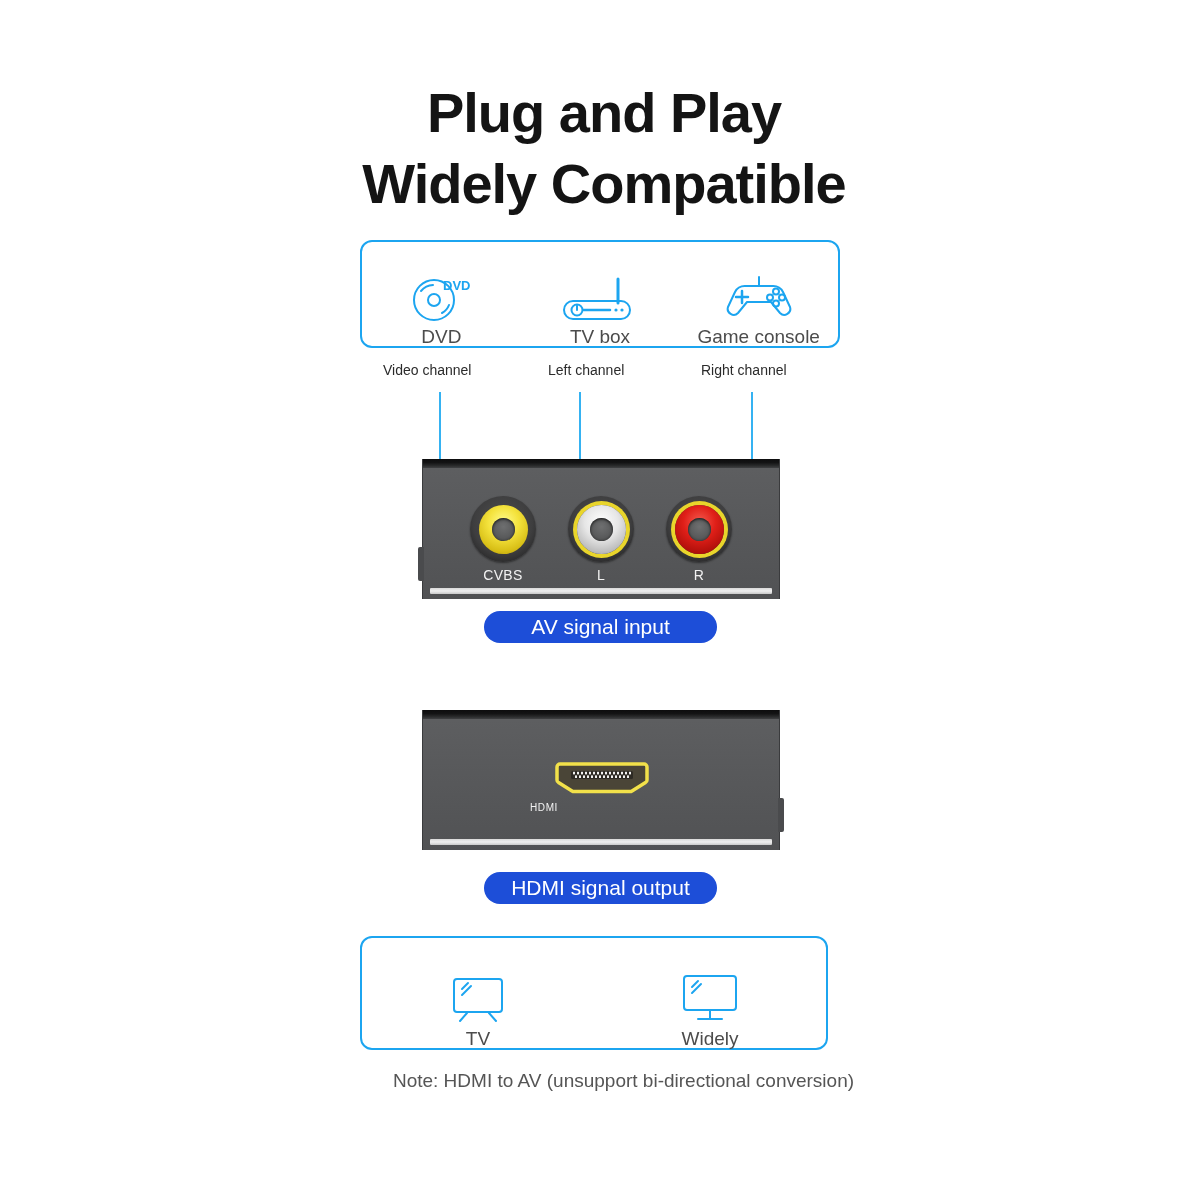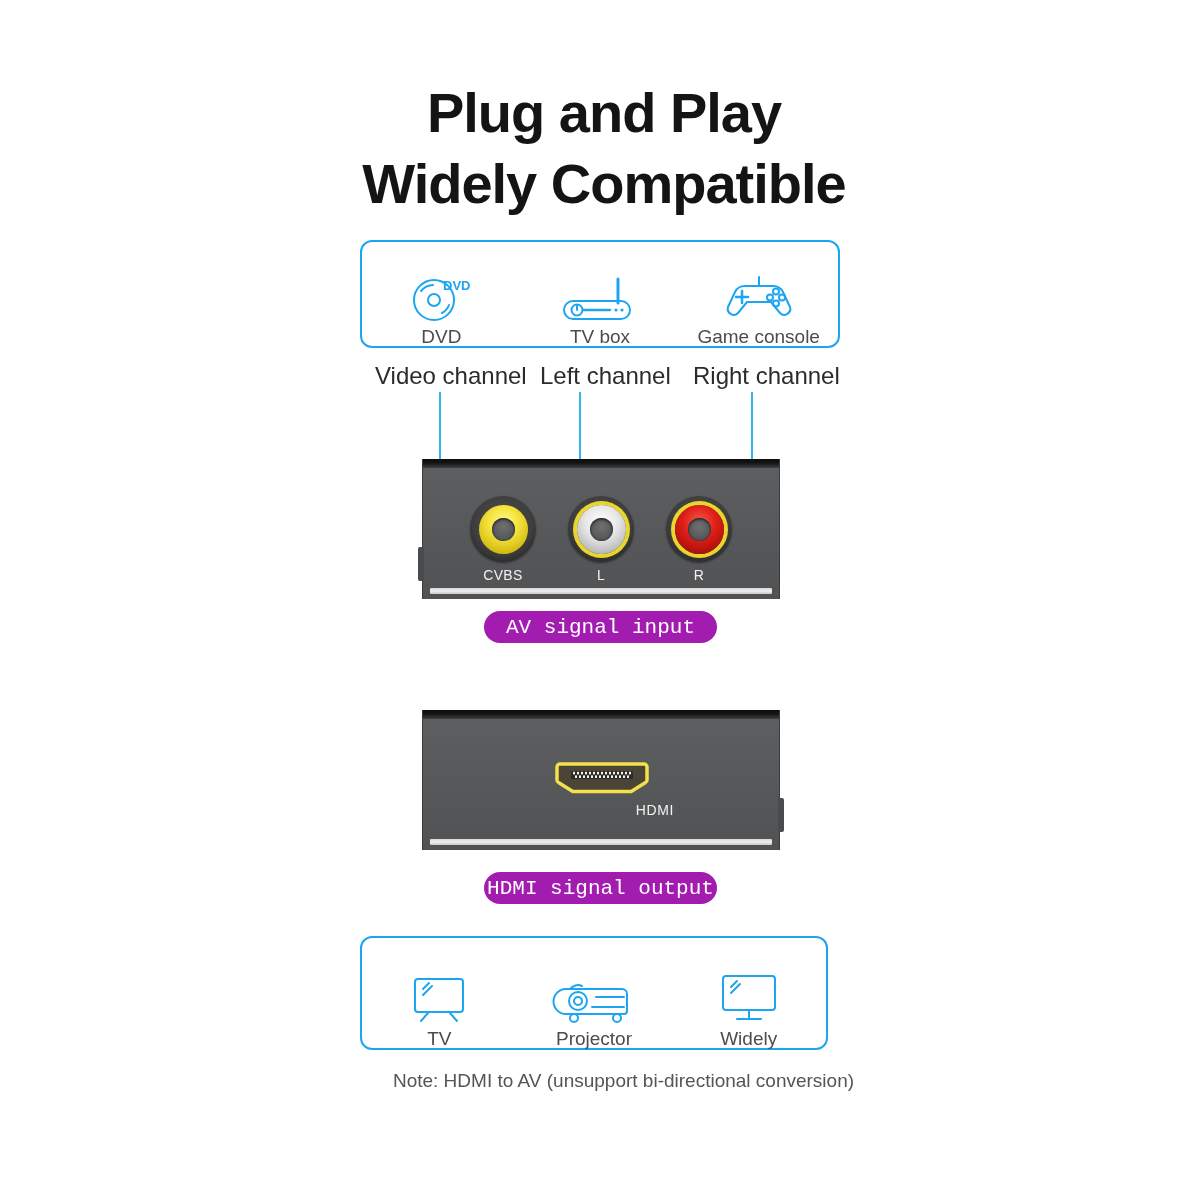--- a/index.html
+++ b/index.html
@@ -39,21 +39,21 @@
     flex: 1 1 0; height: 100%;
     padding-top: 10px;
   }
   .panel-item-label {
     font-size: 19px; color: #4c4c4c; line-height: 1; white-space: nowrap;
   }
   .icon-holder { height: 52px; display: flex; align-items: flex-end; justify-content: center; }
 
   
   .chan-label {
-    position: absolute; font-size: 24px; color: #2b2b2b; white-space: nowrap;
+    position: absolute; font-size: 14px; color: #2b2b2b; white-space: nowrap; margin-left: 8px;
   }
   #chan-label-video { left: 375px; top: 362px; }
   #chan-label-left  { left: 540px; top: 362px; }
   #chan-label-right { left: 693px; top: 362px; }
 
   .leader { position: absolute; background: #35b2f2; }
   .leader-v { width: 2px; }
   .leader-h { height: 2px; }
 
   
@@ -115,30 +115,29 @@
     position: absolute; font-size: 14px; color: #f2f2f2; text-align: center;
     width: 90px; letter-spacing: .4px;
   }
 
   
   #hdmi-port {
     position: absolute; left: 132px; top: 50px; width: 94px; height: 36px;
   }
   .hdmi-label {
     position: absolute; left: 107px; top: 92px; width: 144px;
-    text-align: right; font-size: 14px; color: #f2f2f2; letter-spacing: .6px;
+    text-align: left; font-size: 10px; color: #f2f2f2; letter-spacing: .6px;
   }
 
   
   .badge {
-    position: absolute; background: #a21caf; border-radius: 22px;
+    position: absolute; background: #1d4ed8; border-radius: 22px;
     color: #ffffff; font-size: 21px;
     display: flex; align-items: center; justify-content: center;
     height: 32px;
-    font-family: Liberation Mono, monospace;
   }
   #badge-av   { left: 484px; top: 611px; width: 233px; }
   #badge-hdmi { left: 484px; top: 872px; width: 233px; }
 
   
   #note {
     position: absolute; left: 0; top: 1070px; width: 1200px;
     text-align: center; font-size: 19px; color: #555555; padding-left: 47px;
   }
 
@@ -296,35 +295,20 @@
           <rect x="12" y="6" width="48" height="33" rx="3" fill="none" stroke="#1ca5f0" stroke-width="2"></rect>
           <line x1="20" y1="16" x2="26" y2="10" stroke="#1ca5f0" stroke-width="2" stroke-linecap="round"></line>
           <line x1="20" y1="22" x2="29" y2="13" stroke="#1ca5f0" stroke-width="2" stroke-linecap="round"></line>
           <path d="M18 48 L25 40" stroke="#1ca5f0" stroke-width="2" stroke-linecap="round"></path>
           <path d="M54 48 L47 40" stroke="#1ca5f0" stroke-width="2" stroke-linecap="round"></path>
         </svg>
       </div>
       <div class="panel-item-label">TV</div>
     </div>
 
-    <div class="panel-item">
-      <div class="icon-holder">
-        <svg width="84" height="52" viewBox="0 0 84 52">
-          <path d="M14 16 H70 A5 5 0 0 1 75 21 V38 A3 3 0 0 1 72 41 H14 A12 12 0 0 1 14 16 Z" fill="none" stroke="#1ca5f0" stroke-width="2" stroke-linejoin="round"></path>
-          <circle cx="26" cy="28" r="9" fill="none" stroke="#1ca5f0" stroke-width="2"></circle>
-          <circle cx="26" cy="28" r="4" fill="none" stroke="#1ca5f0" stroke-width="2"></circle>
-          <path d="M18 16 A10 10 0 0 1 30 13" fill="none" stroke="#1ca5f0" stroke-width="2" stroke-linecap="round"></path>
-          <line x1="44" y1="24" x2="72" y2="24" stroke="#1ca5f0" stroke-width="2" stroke-linecap="round"></line>
-          <line x1="40" y1="34" x2="72" y2="34" stroke="#1ca5f0" stroke-width="2" stroke-linecap="round"></line>
-          <circle cx="22" cy="45" r="4" fill="none" stroke="#1ca5f0" stroke-width="2"></circle>
-          <circle cx="65" cy="45" r="4" fill="none" stroke="#1ca5f0" stroke-width="2"></circle>
-        </svg>
-      </div>
-      <div class="panel-item-label">Projector</div>
-    </div>
 
     <div class="panel-item">
       <div class="icon-holder">
         <svg width="72" height="52" viewBox="0 0 72 52">
           <rect x="10" y="3" width="52" height="34" rx="3" fill="none" stroke="#1ca5f0" stroke-width="2"></rect>
           <line x1="18" y1="14" x2="24" y2="8" stroke="#1ca5f0" stroke-width="2" stroke-linecap="round"></line>
           <line x1="18" y1="20" x2="27" y2="11" stroke="#1ca5f0" stroke-width="2" stroke-linecap="round"></line>
           <line x1="36" y1="37" x2="36" y2="45" stroke="#1ca5f0" stroke-width="2"></line>
           <line x1="24" y1="46" x2="48" y2="46" stroke="#1ca5f0" stroke-width="2" stroke-linecap="round"></line>
         </svg>

